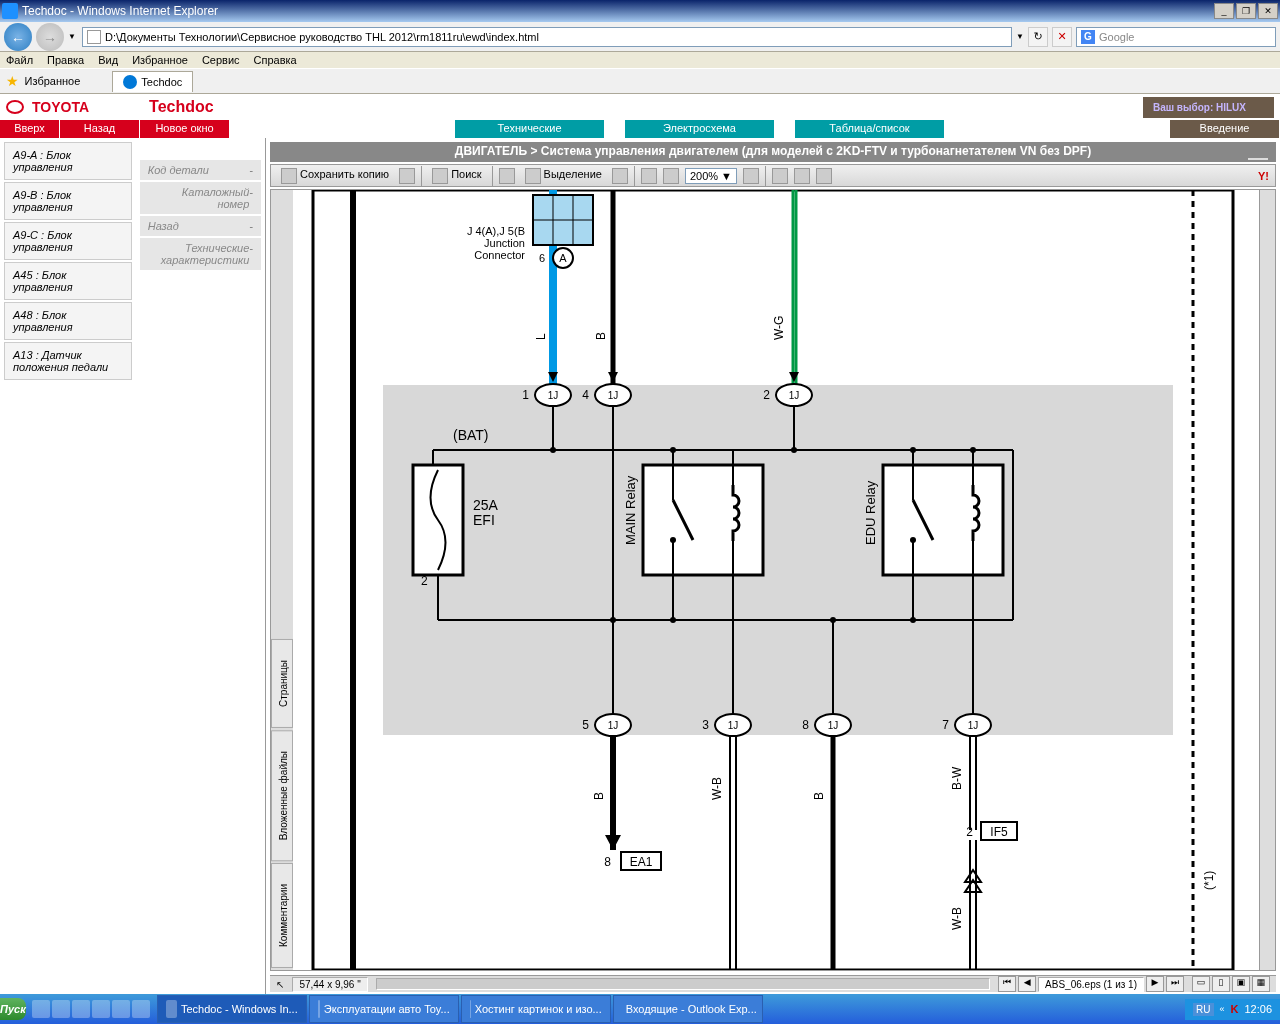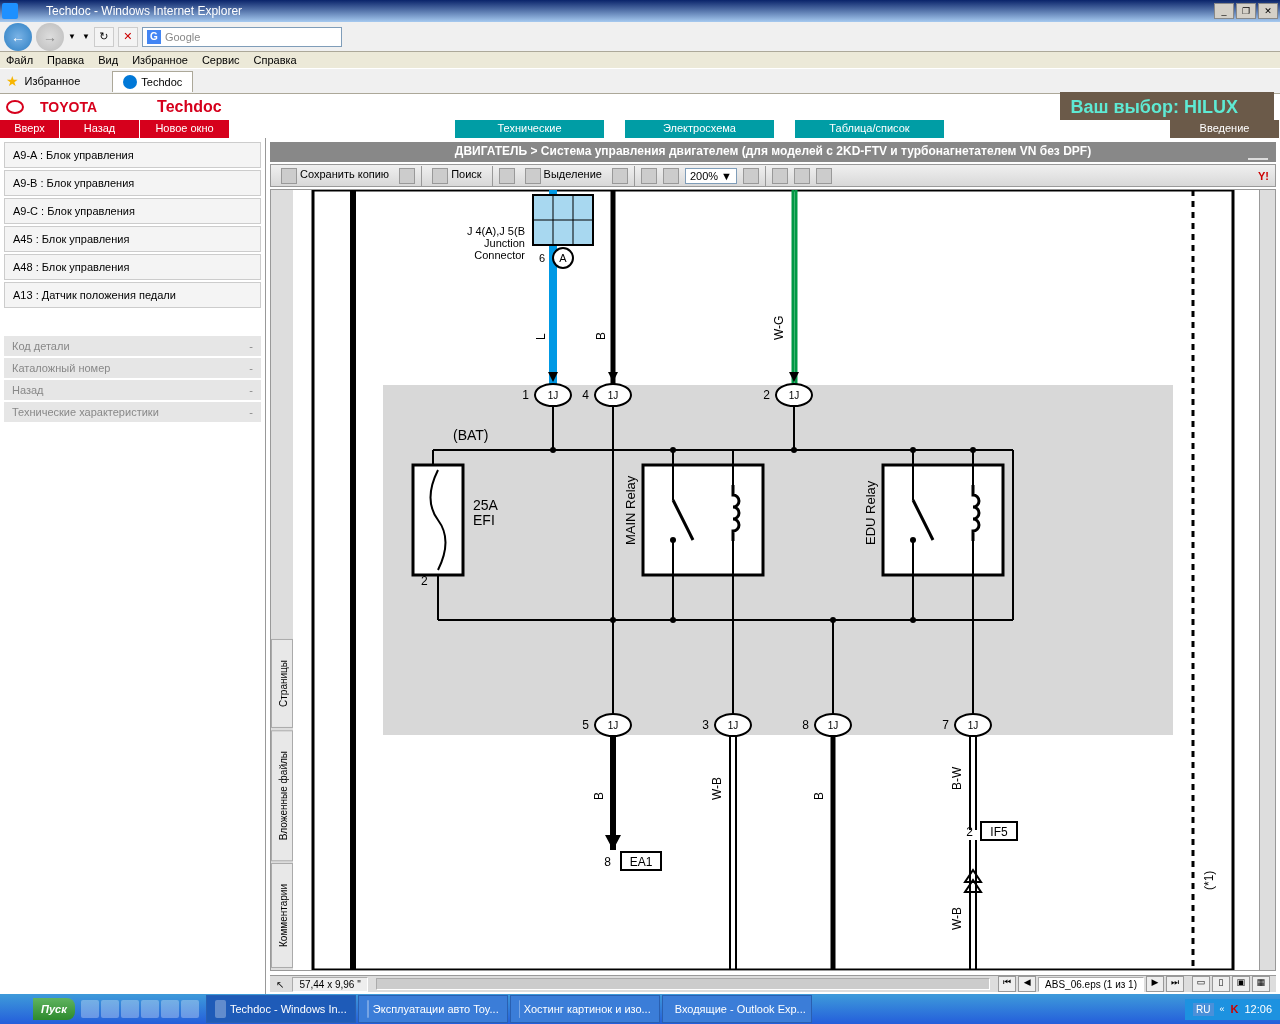--- a/index.html
+++ b/index.html
@@ -1,20 +1,20 @@
 <!DOCTYPE html>
 <html><head>
 <meta charset="utf-8">
 <style>
 * { margin: 0; padding: 0; box-sizing: border-box; font-family: Tahoma, sans-serif; }
 body { width: 1280px; height: 1024px; overflow: hidden; background: #ece9d8; font-size: 11px; }
 
 .titlebar { height: 22px; background: linear-gradient(#0a246a, #a6caf0); color: #fff; display: flex; align-items: center; padding: 0 2px; font-size: 12px; }
 .titlebar .ie-icon { width: 16px; height: 16px; margin-right: 4px; background: #1e90ff; border-radius: 2px; }
-.titlebar .title-text { flex: 1; margin-left: 24px; }
+.titlebar .title-text { flex: 1; }
 .titlebar .win-btns { display: flex; gap: 2px; }
 .titlebar .win-btn { width: 20px; height: 16px; background: #d4d0c8; border: 1px solid #888; display: flex; align-items: center; justify-content: center; font-size: 9px; color: #000; }
 
 .navbar { height: 30px; background: #f0f0f0; border-bottom: 1px solid #aca899; display: flex; align-items: center; padding: 0 4px; gap: 4px; }
 .nav-arrow { width: 28px; height: 28px; border-radius: 50%; display: flex; align-items: center; justify-content: center; font-size: 14px; }
 .nav-back { background: radial-gradient(#7ab3e6, #2d7fc3); color: #fff; }
 .nav-fwd { background: radial-gradient(#ddd, #bbb); color: #888; }
 .nav-drop { width: 10px; font-size: 8px; }
 .addr-input { flex: 1; height: 20px; border: 1px solid #7f9db9; background: #fff; padding: 0 4px; display: flex; align-items: center; }
 .addr-input .page-ico { width: 14px; height: 14px; background: #fff; border: 1px solid #999; margin-right: 4px; }
@@ -24,34 +24,34 @@
 
 .menubar { height: 16px; background: #ece9d8; display: flex; align-items: center; padding: 0 6px; gap: 14px; font-size: 11px; }
 .menubar span { cursor: default; }
 
 .favbar { height: 26px; background: #f0f0f0; border-top: 1px solid #fff; border-bottom: 1px solid #aca899; display: flex; align-items: center; padding: 0 6px; gap: 6px; }
 .fav-star { color: #f7b500; font-size: 14px; }
 .fav-tab { background: #fff; border: 1px solid #aca899; border-bottom: none; padding: 3px 10px; display: flex; align-items: center; gap: 4px; }
 .fav-e { width: 14px; height: 14px; background: #0078d7; border-radius: 50%; }
 
 .app-header { height: 26px; background: #fff; display: flex; align-items: center; padding: 0 6px; }
-.toyota-logo { color: #d6001c; font-weight: bold; font-size: 14px; display: flex; align-items: center; gap: 16px; }
+.toyota-logo { color: #d6001c; font-weight: bold; font-size: 14px; display: flex; align-items: center; gap: 8px; }
 .toyota-oval { width: 18px; height: 14px; border: 2px solid #d6001c; border-radius: 50%; }
 .techdoc-txt { color: #d6001c; font-weight: bold; font-size: 16px; margin-left: 60px; }
-.your-choice { margin-left: auto; background: #6b5a49; color: #5eead4; padding: 5px 36px 5px 10px; font-size: 18px; font-weight: bold; }
+.your-choice { margin-left: auto; background: #6b5a49; color: #c4b5fd; padding: 5px 28px 5px 10px; font-size: 10px; font-weight: bold; }
 
 .nav-tabs { height: 18px; display: flex; background: #fff; font-size: 11px; }
 .nav-tab { padding: 2px 0; text-align: center; color: #fff; border-right: 1px solid #fff; }
 .tab-red { background: #d6001c; }
 .tab-teal { background: #009da5; }
 .tab-brown { background: #6b5a49; }
 .spacer { flex: 1; background: #fff; }
 
 .content-area { display: flex; height: 856px; background: #fff; }
-.sidebar { width: 266px; border-right: 1px solid #999; display: flex; flex-direction: column; }
+.sidebar { width: 266px; border-right: 1px solid #999; display: flex; flex-direction: row; font-style: italic; }
 .side-list { padding: 4px; }
 .side-item { background: #f4f4f4; border: 1px solid #ccc; padding: 6px 8px; margin-bottom: 2px; font-size: 11px; }
 .side-info { margin-top: 18px; padding: 4px; text-align: right; }
 .info-row { background: #e6e6e6; padding: 4px 8px; margin-bottom: 2px; display: flex; justify-content: space-between; color: #888; font-size: 11px; }
 
 .main-panel { flex: 1; display: flex; flex-direction: column; position: relative; }
 .breadcrumb-bar { height: 20px; background: #888; color: #fff; font-weight: bold; font-size: 12px; padding: 2px 8px; display: flex; align-items: center; margin: 4px 4px 0 4px; flex-direction: column; }
 .print-ico { margin-left: auto; width: 20px; height: 16px; background: #ddd; }
 
 .pdf-toolbar { height: 30px; background: linear-gradient(#f0f0f0, #d8d8d8); border: 1px solid #999; margin: 2px 4px; display: flex; align-items: center; padding: 0 6px; gap: 6px; font-size: 11px; }
@@ -67,21 +67,21 @@
 .pdf-vscroll { width: 16px; background: #ddd; border-left: 1px solid #999; }
 
 .pdf-status { height: 22px; background: #ddd; border-top: 1px solid #999; display: flex; align-items: center; padding: 0 6px; gap: 8px; font-size: 10px; margin: 0 4px 2px 4px; }
 .status-seg { border: 1px inset #fff; padding: 1px 6px; background: #eee; }
 .pager { display: flex; gap: 2px; margin: 0 auto; align-items: center; }
 .pager-btn { width: 18px; height: 16px; border: 1px solid #999; background: #eee; text-align: center; font-size: 9px; }
 .pager-txt { border: 1px inset #fff; padding: 1px 6px; background: #fff; }
 .layout-btns { display: flex; gap: 2px; }
 
 .taskbar { height: 30px; background: linear-gradient(#3e9bda, #245edb); display: flex; align-items: center; padding: 0; font-size: 11px; color: #fff; }
-.start-btn { background: linear-gradient(#5fb35f, #2d8a2d); padding: 5px 8px; font-weight: bold; border-radius: 0 8px 8px 0; font-style: italic; margin-left: 33px; }
+.start-btn { background: linear-gradient(#5fb35f, #2d8a2d); padding: 5px 0; font-weight: bold; border-radius: 0 8px 8px 0; font-style: italic; }
 .quick { display: flex; gap: 2px; padding: 0 6px; }
 .quick-ico { width: 18px; height: 18px; background: rgba(255,255,255,0.3); border-radius: 2px; }
 .task-item { background: #3b7dd8; border: 1px solid #2a5fb0; padding: 4px 8px; margin: 0 1px; display: flex; align-items: center; gap: 4px; max-width: 150px; overflow: hidden; white-space: nowrap; font-size: 11px; }
 .task-item.active { background: #1e5bb8; }
 .tray { margin-left: auto; background: #1d92e0; padding: 4px 8px; display: flex; align-items: center; gap: 6px; }
 .lang { background: #4a90d9; padding: 1px 3px; font-size: 10px; }
 
 svg { display: block; }
 </style>
 </head>
@@ -94,20 +94,24 @@
     <div class="win-btn">_</div>
     <div class="win-btn">❐</div>
     <div class="win-btn">✕</div>
   </div>
 </div>
 
 <div class="navbar">
   <div class="nav-arrow nav-back">←</div>
   <div class="nav-arrow nav-fwd">→</div>
   <div class="nav-drop">▼</div>
+  <div class="addr-input">
+    <div class="page-ico"></div>
+    <span>D:\Документы Технологии\Сервисное руководство THL 2012\rm1811ru\ewd\index.html</span>
+  </div>
   <div style="font-size:8px">▼</div>
   <div class="nav-icon">↻</div>
   <div class="nav-icon" style="color:#c00">✕</div>
   <div class="search-box">
     <div class="google-g">G</div>
     <span style="color:#888">Google</span>
   </div>
 </div>
 
 <div class="menubar">

